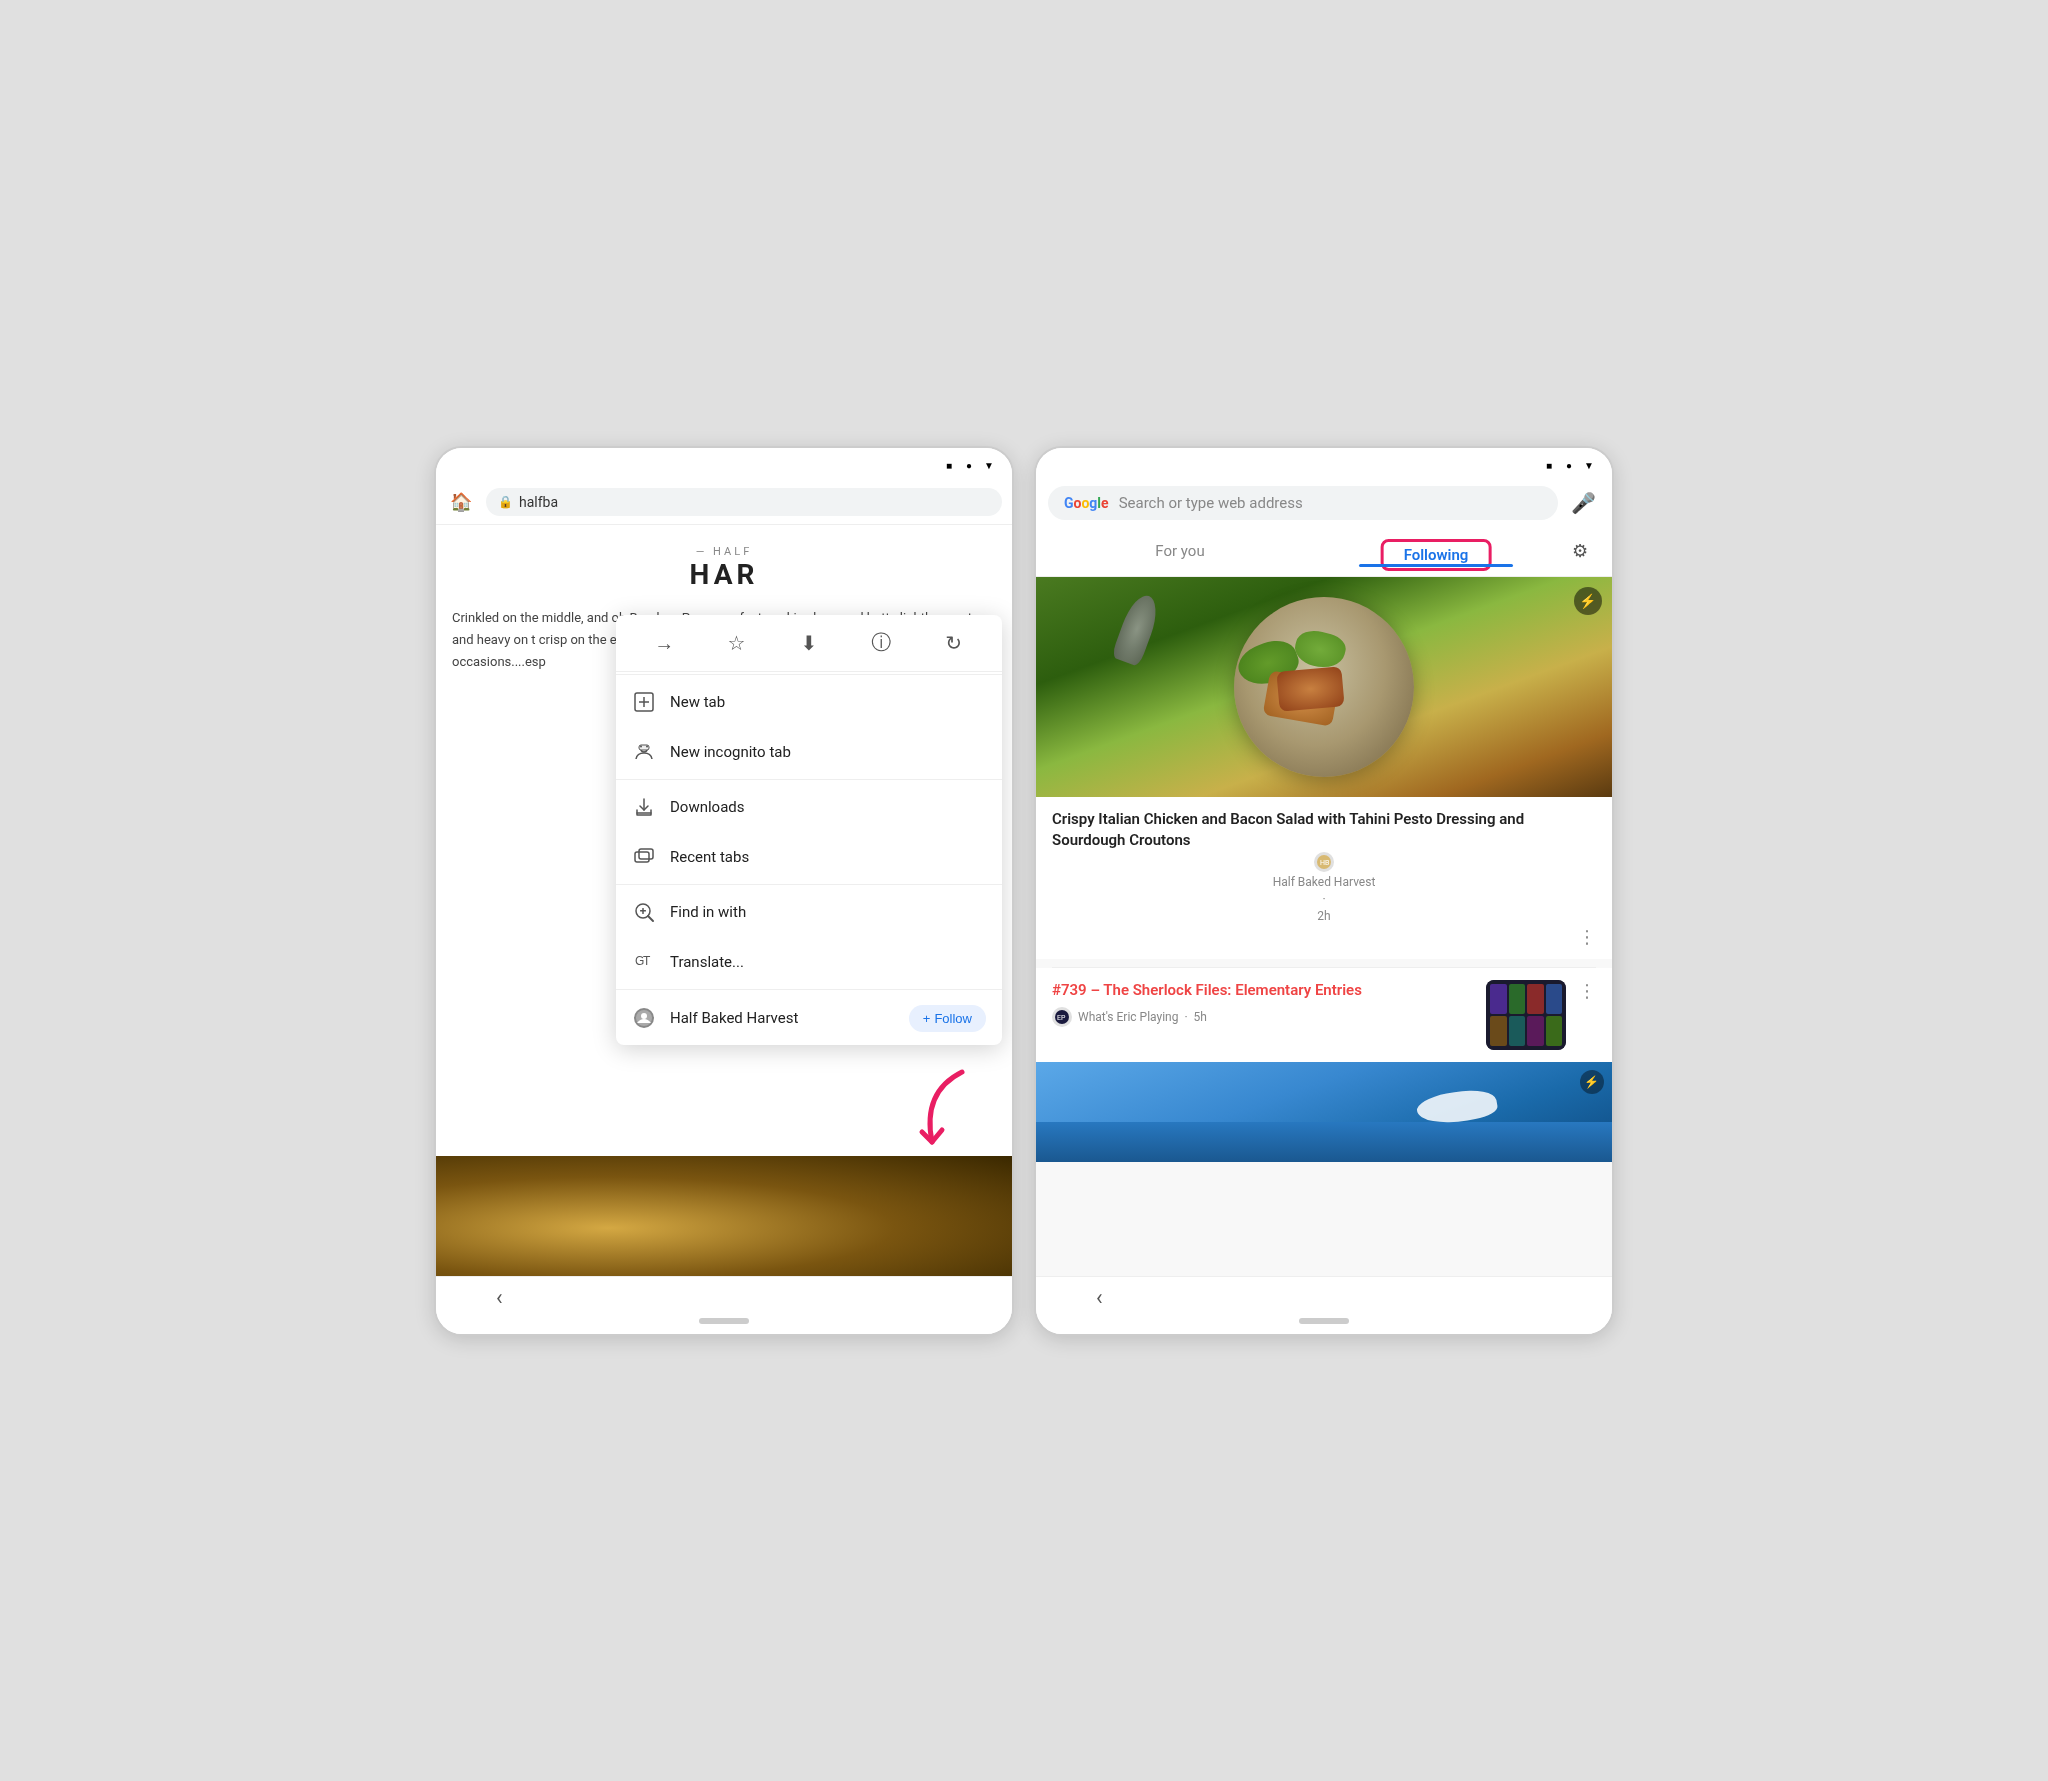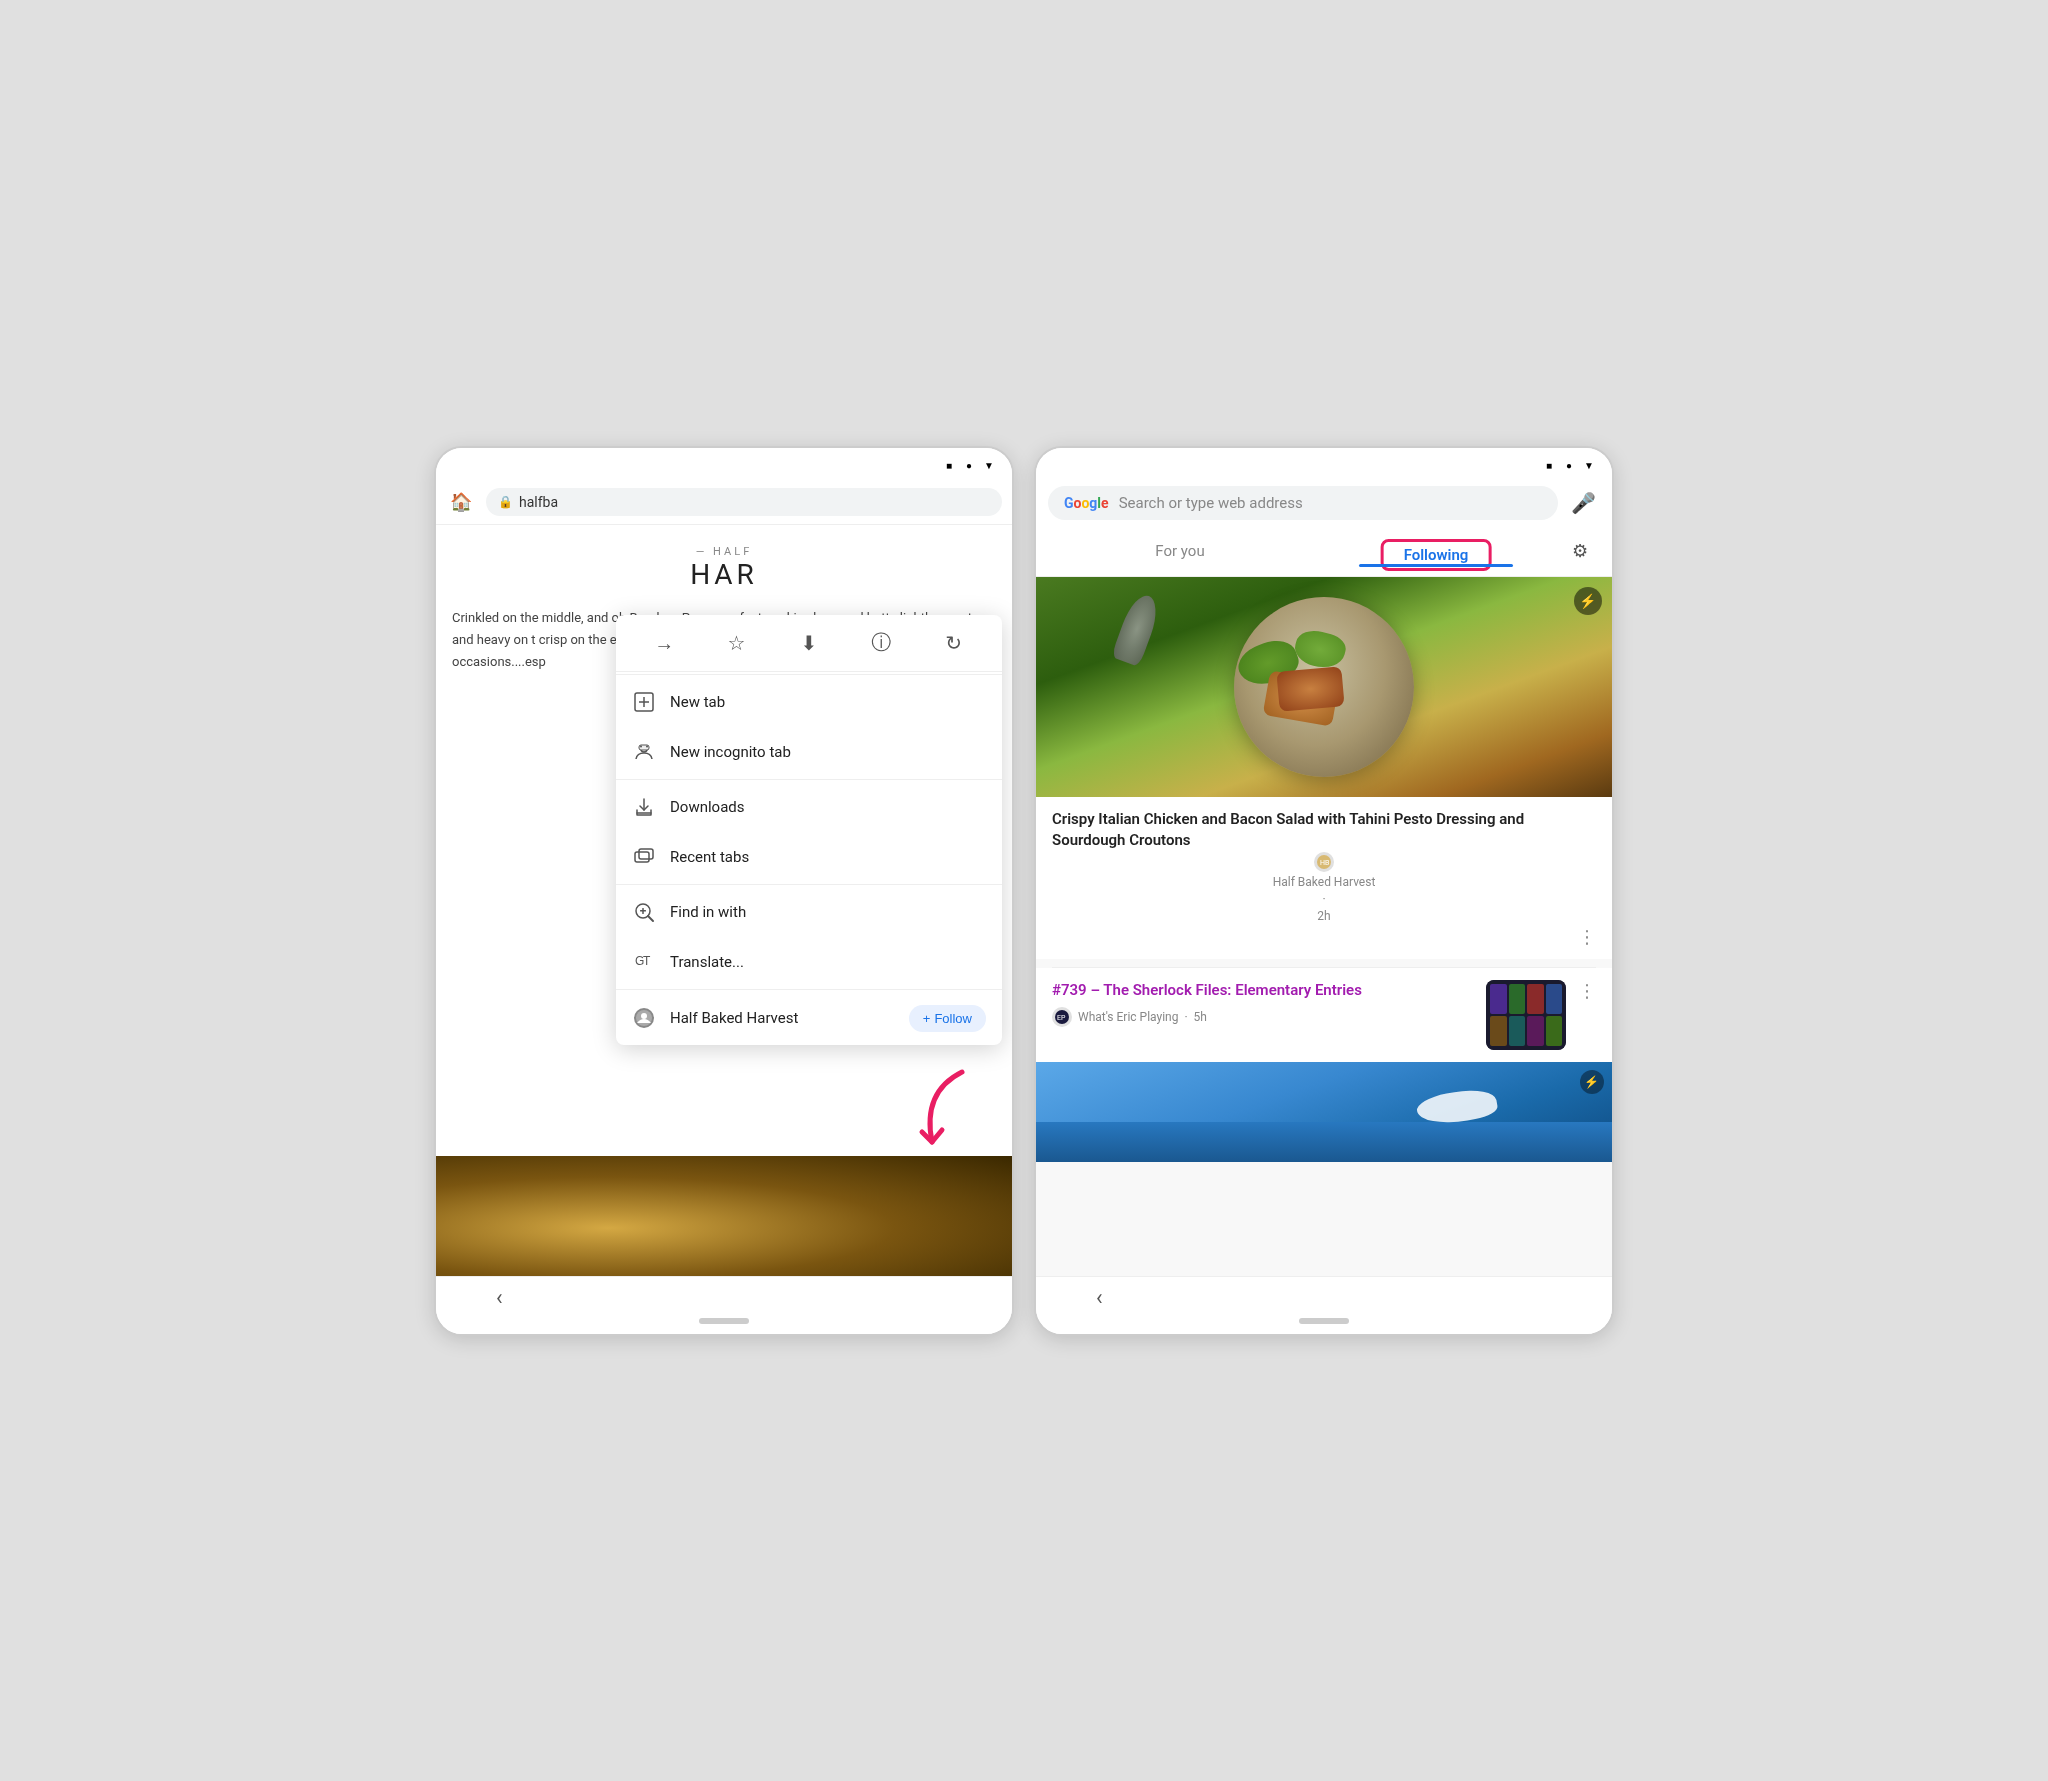--- a/index.html
+++ b/index.html
@@ -92,21 +92,21 @@
       text-align: center;
       margin-bottom: 16px;
     }
     .brand-header .brand-sub {
       font-size: 11px;
       letter-spacing: 3px;
       color: #888;
     }
     .brand-header .brand-main {
       font-size: 28px;
-      font-weight: 400;
+      font-weight: 700;
       letter-spacing: 4px;
       color: #222;
       text-align: center;
     }
     .page-text {
       font-size: 13px;
       color: #444;
       line-height: 1.7;
       overflow: hidden;
     }
@@ -398,21 +398,21 @@
       padding: 12px 16px;
       gap: 12px;
       background: white;
     }
     .feed-item-row-text {
       flex: 1;
     }
     .feed-item-row-title {
       font-size: 15px;
       font-weight: 600;
-      color: #a21caf;
+      color: #ef4444;
       line-height: 1.4;
     }
     .feed-item-row-source {
       display: flex;
       align-items: center;
       gap: 6px;
       font-size: 12px;
       color: #888;
       margin-top: 6px;
     }

